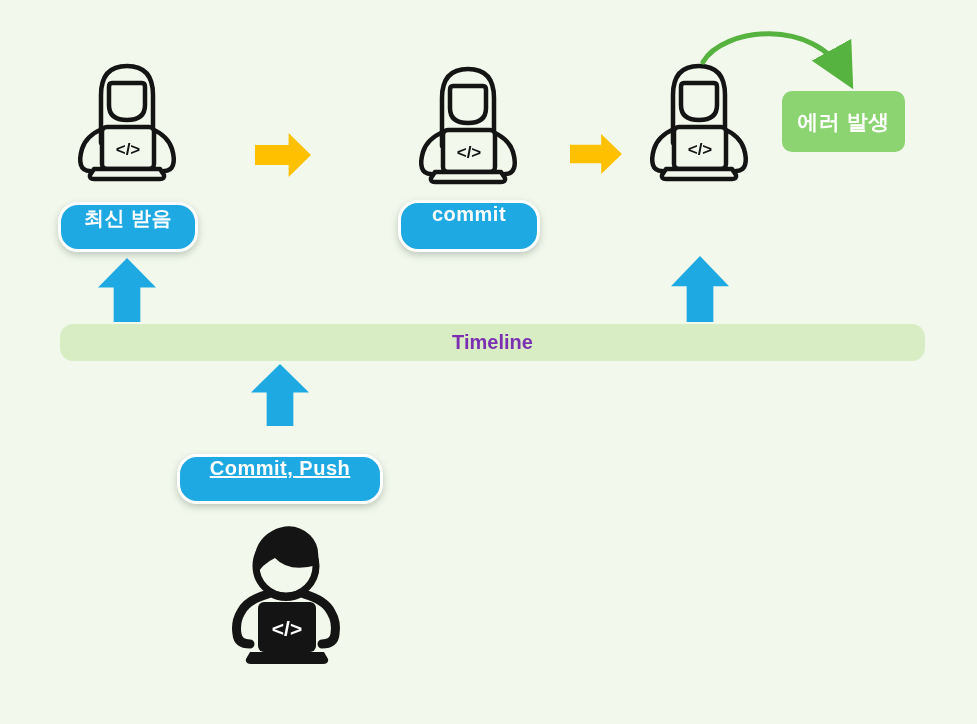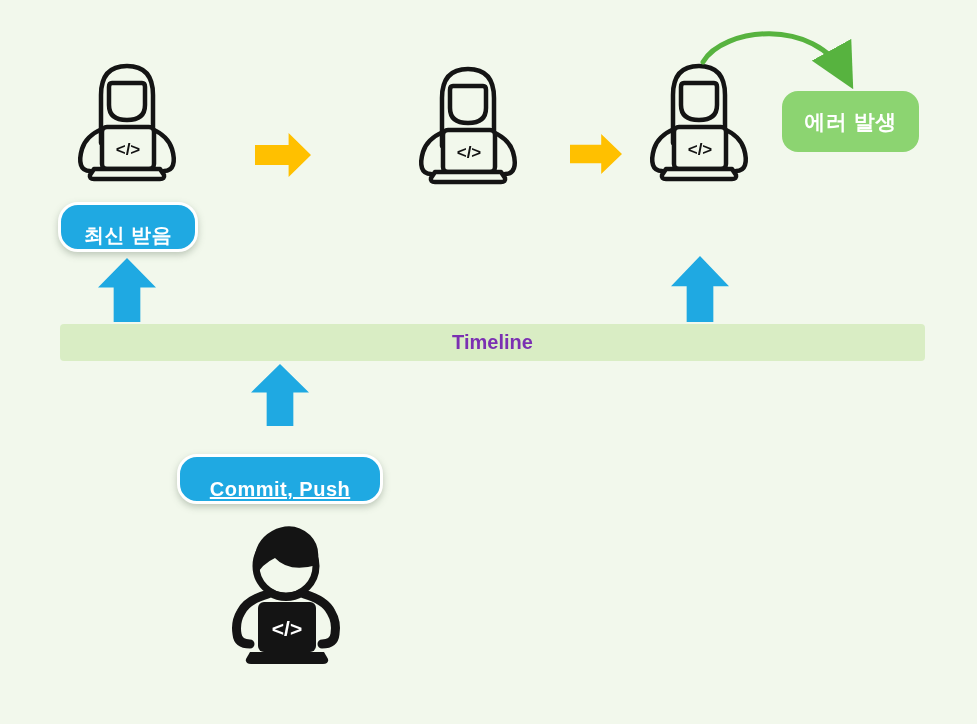--- a/index.html
+++ b/index.html
@@ -16,53 +16,53 @@
   
   .btn-blue {
     position:absolute;
     background:#1fa9e2;
     border:3px solid #ffffff;
     border-radius:20px;
     box-shadow:0 3px 7px rgba(90,110,90,.35);
     color:#ffffff;
     font-weight:bold;
     font-size:20px;
-    display:flex; align-items:flex-end; justify-content:center;
+    display:flex; align-items:flex-start; justify-content:center;
     box-sizing:border-box;
     letter-spacing:.5px;
   }
 
   
   .arrow-right {
     position:absolute;
     background:#ffc000;
     clip-path:polygon(0 27%, 60% 27%, 60% 0, 100% 50%, 60% 100%, 60% 73%, 0 73%);
   }
   .arrow-up {
     position:absolute;
     background:#1fa9e2;
     clip-path:polygon(50% 0, 100% 46%, 73% 46%, 73% 100%, 27% 100%, 27% 46%, 0 46%);
   }
 
   
   .timeline {
     position:absolute;
     left:60px; top:324px; width:865px; height:37px;
-    background:#d9edc4; border-radius:4px;
+    background:#d9edc4; border-radius:13px;
     display:flex; align-items:center; justify-content:center;
   }
   .timeline span {
     color:#7b30b2; font-weight:bold; font-size:20px;
   }
 
   
   .error-box {
     position:absolute;
-    left:782px; top:91px; width:137px; height:61px;
-    background:#8cd471; border-radius:16px;
+    left:782px; top:91px; width:123px; height:61px;
+    background:#8cd471; border-radius:10px;
     display:flex; align-items:center; justify-content:center;
     color:#ffffff; font-weight:bold; font-size:21px;
     letter-spacing:.5px;
   }
 
   svg { display:block; }
   .code-glyph { font-family:"Liberation Sans","DejaVu Sans",sans-serif; font-weight:bold; }
 </style>
 </head>
 <body>
@@ -120,20 +120,23 @@
     </svg>
   </div>
 
   <div class="error-box">
     <span>에러 발생</span>
   </div>
 
   <div class="btn-blue" style="left:58px; top:202px; width:140px; height:50px;">
     <span>최신 받음</span>
   </div>
+  <div class="btn-blue" style="left:398px; top:200px; width:142px; height:52px;">
+    <span>commit</span>
+  </div>
 
   <div class="arrow-up" style="left:98px; top:258px; width:58px; height:64px;"></div>
   <div class="arrow-up" style="left:671px; top:256px; width:58px; height:66px;"></div>
 
   <div class="timeline">
     <span>Timeline</span>
   </div>
 
   <div class="arrow-up" style="left:251px; top:364px; width:58px; height:62px;"></div>
 

